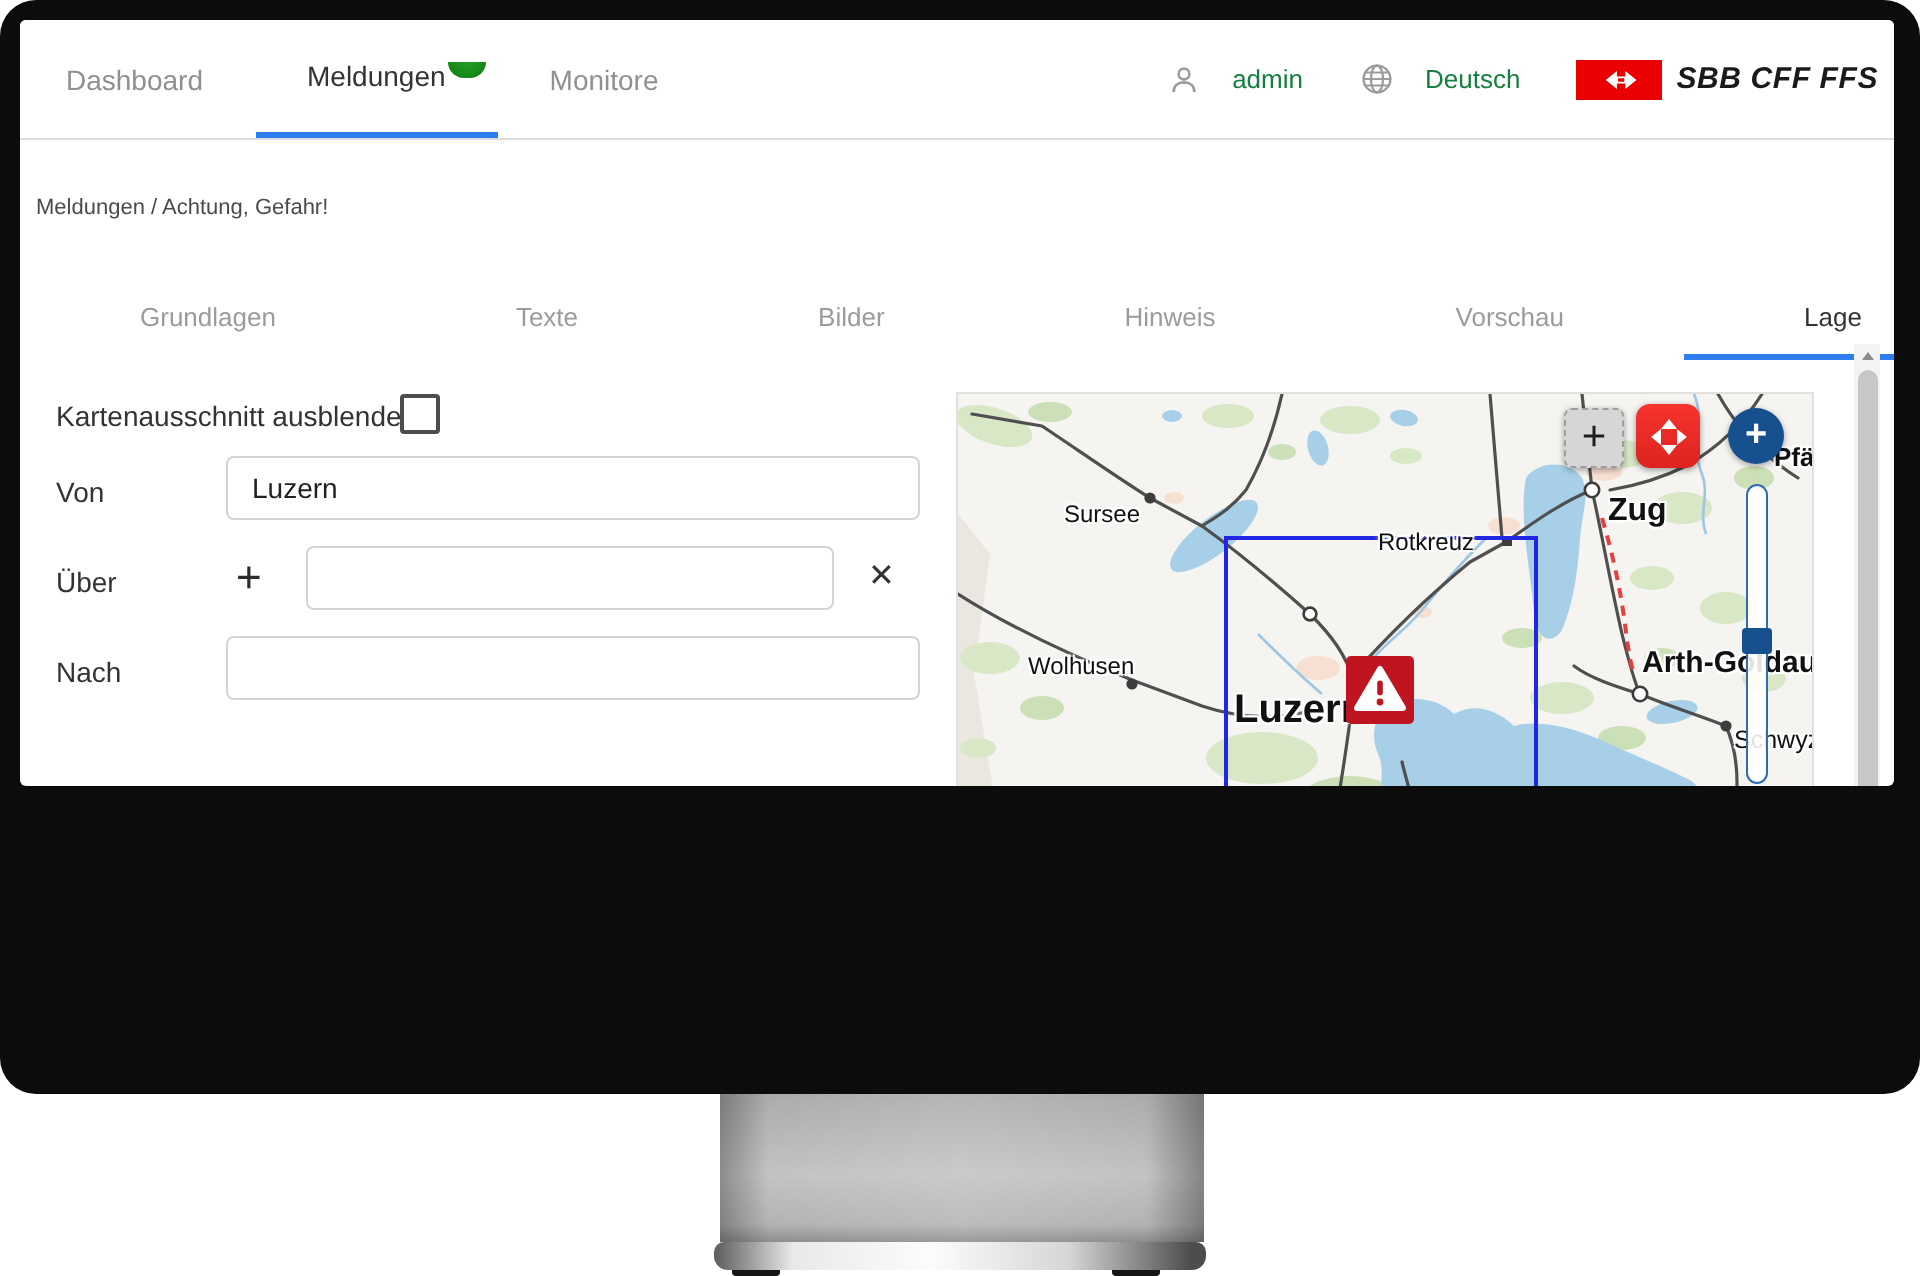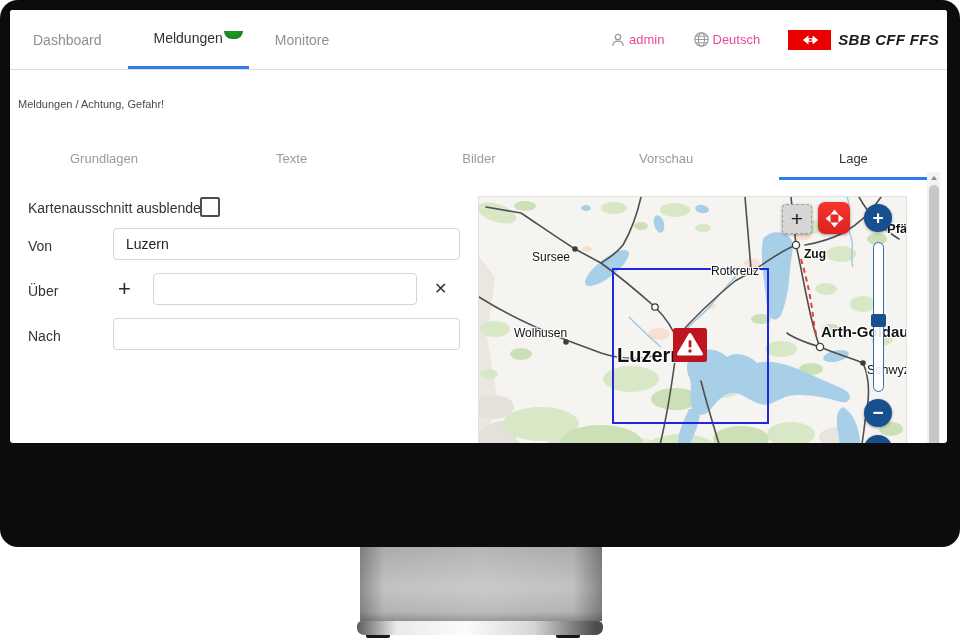--- a/index.html
+++ b/index.html
@@ -1,21 +1,21 @@
 <!DOCTYPE html>
 <html><head>
 <meta charset="utf-8">
 <style>
   html,body{margin:0;padding:0;background:#ffffff;}
   .stage{position:relative;width:960px;height:638px;background:#fff;
          font-family:"Liberation Sans",sans-serif;overflow:hidden;}
 
   
   .bezel{position:absolute;left:0;top:0;width:960px;height:547px;background:#0c0c0c;border-radius:18px;}
-  .screen{position:absolute;left:10px;top:10px;width:937px;height:433px;background:#ffffff;
+  .screen{position:absolute;left:10px;top:10px;width:937px;height:383px;background:#ffffff;
           border-radius:3px;overflow:hidden;}
   .stand-neck{position:absolute;left:360px;top:547px;width:242px;height:74px;
         background:linear-gradient(90deg,rgba(0,0,0,.28),rgba(255,255,255,0) 10%,rgba(255,255,255,.12) 50%,rgba(255,255,255,0) 88%,rgba(0,0,0,.32)),
                    linear-gradient(180deg,#ababab,#c3c3c3 55%,#b3b3b3 88%,#8d8d8d);}
   .stand-base{position:absolute;left:357px;top:621px;width:246px;height:14px;
         border-radius:5px 5px 7px 7px;
         background:linear-gradient(90deg,#5c5c5c,#e9e9e9 16%,#fcfcfc 44%,#d6d6d6 72%,#4d4d4d 97%);}
   .foot{position:absolute;top:635px;width:24px;height:3px;background:#161616;border-radius:0 0 2px 2px;}
   .foot.l{left:366px}.foot.r{left:556px}
 
@@ -23,21 +23,21 @@
   .app-header{position:absolute;left:0;top:0;width:100%;height:59px;background:#fff;
               border-bottom:1px solid #dcdcdc;display:flex;align-items:stretch;}
   .nav-item{display:flex;align-items:center;font-size:14px;color:#8f8f94;cursor:pointer;
             padding:0 26px;position:relative;}
   .nav-item.first{margin-left:-3px;}
   .nav-item.active{color:#333;border-bottom:3px solid #2e7df0;}
   .nav-badge{position:absolute;right:6px;top:21px;width:19px;height:8px;
              background:radial-gradient(ellipse at 50% -30%,#28a42a,#0d7a12);
              border-radius:0 0 10px 10px;}
   .hdr-right{margin-left:auto;display:flex;align-items:center;gap:28px;padding-right:8px;}
-  .hdr-chip{display:flex;align-items:center;gap:3px;color:#ec4899;font-size:13px;}
+  .hdr-chip{display:flex;align-items:center;gap:16px;color:#15803d;font-size:13px;}
   .logo{display:flex;align-items:center;gap:7px;font-style:italic;}
   .logo-box{width:43px;height:20px;background:#eb0000;display:flex;align-items:center;justify-content:center;}
   .logo-text{font-size:15px;font-weight:bold;color:#1a1a1a;letter-spacing:.3px;}
 
   
   .breadcrumb{position:absolute;left:8px;top:88px;font-size:11px;color:#4a4a4a;}
 
   
   .tabs{position:absolute;left:0;top:122px;width:100%;height:46px;display:flex;}
   .tab{flex:1;display:flex;align-items:flex-start;justify-content:center;font-size:13px;
@@ -151,20 +151,23 @@
       <div class="tab">
           <span>Grundlagen</span>
         </div>
       <div class="tab">
           <span>Texte</span>
         </div>
       <div class="tab">
           <span>Bilder</span>
         </div>
       <div class="tab">
+          <span>Hinweis</span>
+        </div>
+      <div class="tab">
           <span>Vorschau</span>
         </div>
       <div class="tab active">
           <span>Lage</span>
         </div>
     </div>
 
     <div class="form-label" style="left:18px;top:190px;">Kartenausschnitt ausblenden</div>
     <div class="checkbox"></div>
 
@@ -294,22 +297,22 @@
           <circle cx="175" cy="271" r="2.8"></circle>
           <circle cx="379" cy="264" r="2.8"></circle>
           <rect x="272" y="71" width="5" height="5"></rect>
         </g>
 
         <rect x="134" y="72" width="155" height="154" fill="none" stroke="#2126e3" stroke-width="2"></rect>
       </svg>
 
       <div class="map-label" style="left:53px;top:53px;">Sursee</div>
       <div class="map-label" style="left:35px;top:129px;">Wolhusen</div>
-      <div class="map-label" style="left:232px;top:67px;">Rotkreuz</div>
-      <div class="map-label b" style="left:325px;top:50px;font-size:12px;">Zug</div>
+      <div class="map-label" style="left:210px;top:67px;">Rotkreuz</div>
+      <div class="map-label b" style="left:325px;top:50px;font-size:16px;">Zug</div>
       <div class="map-label b" style="left:138px;top:147px;font-size:20px;">Luzern</div>
       <div class="map-label b" style="left:342px;top:126px;font-size:15px;">Arth-Goldau</div>
       <div class="map-label" style="left:388px;top:166px;font-size:12.5px;">Schwyz</div>
       <div class="map-label" style="left:178px;top:255px;">Sarnen</div>
       <div class="map-label" style="left:382px;top:256px;">Flüelen</div>
       <div class="map-label b" style="left:408px;top:24px;font-size:13px;">Pfäffikon</div>
 
       <svg class="warn-icon" viewBox="0 0 34 34">
         <rect x="0" y="0" width="34" height="34" rx="2.5" fill="#bf1520"></rect>
         <path d="M17,6.5 L28.5,26 L5.5,26 Z" fill="#ffffff" stroke="#ffffff" stroke-width="3" stroke-linejoin="round"></path>

